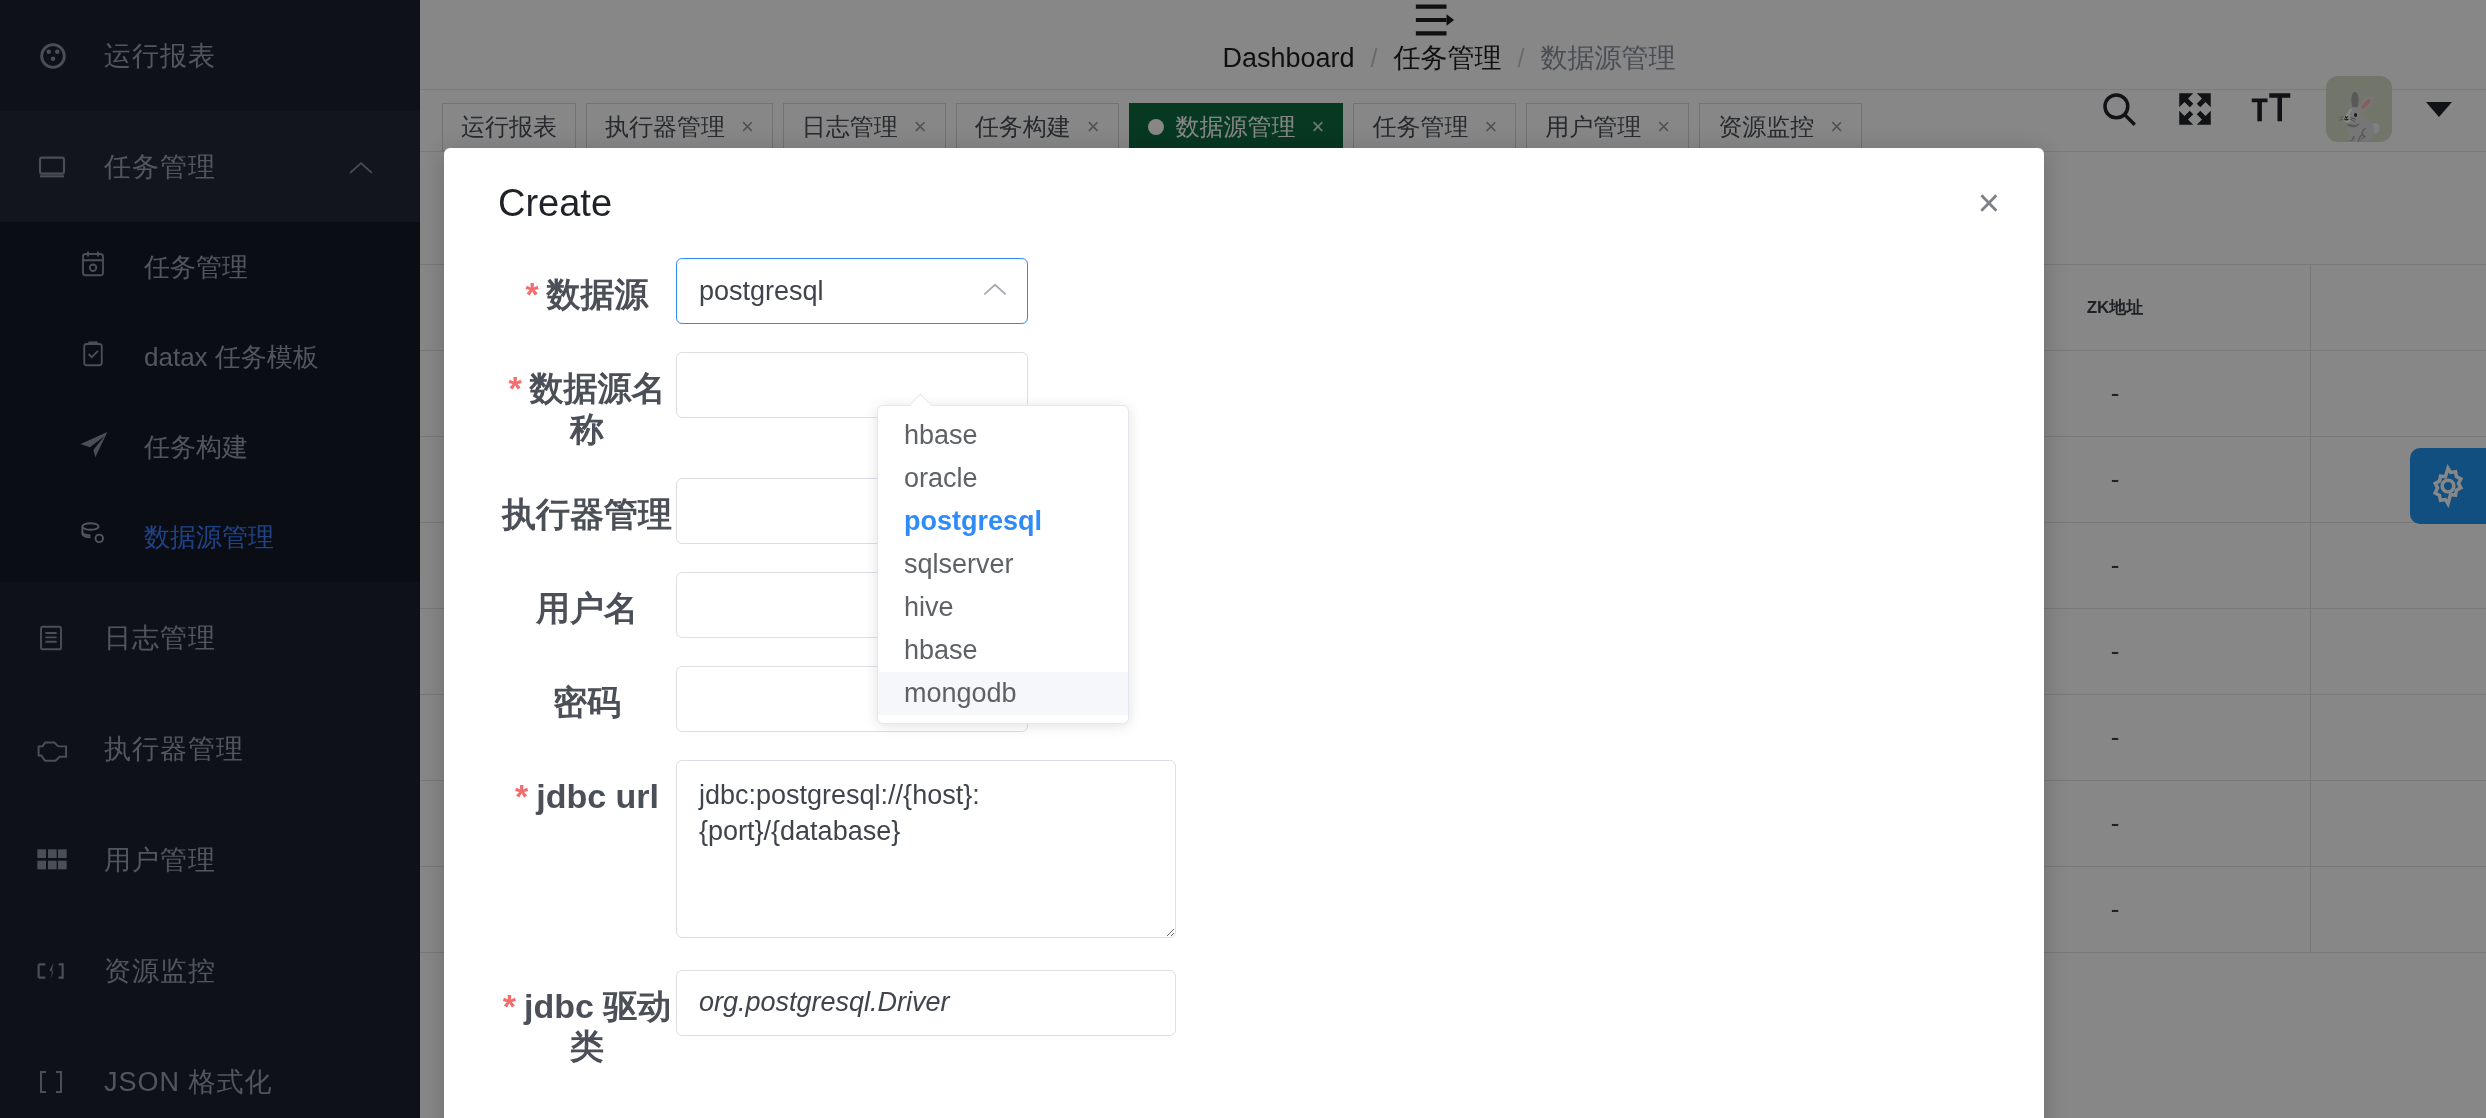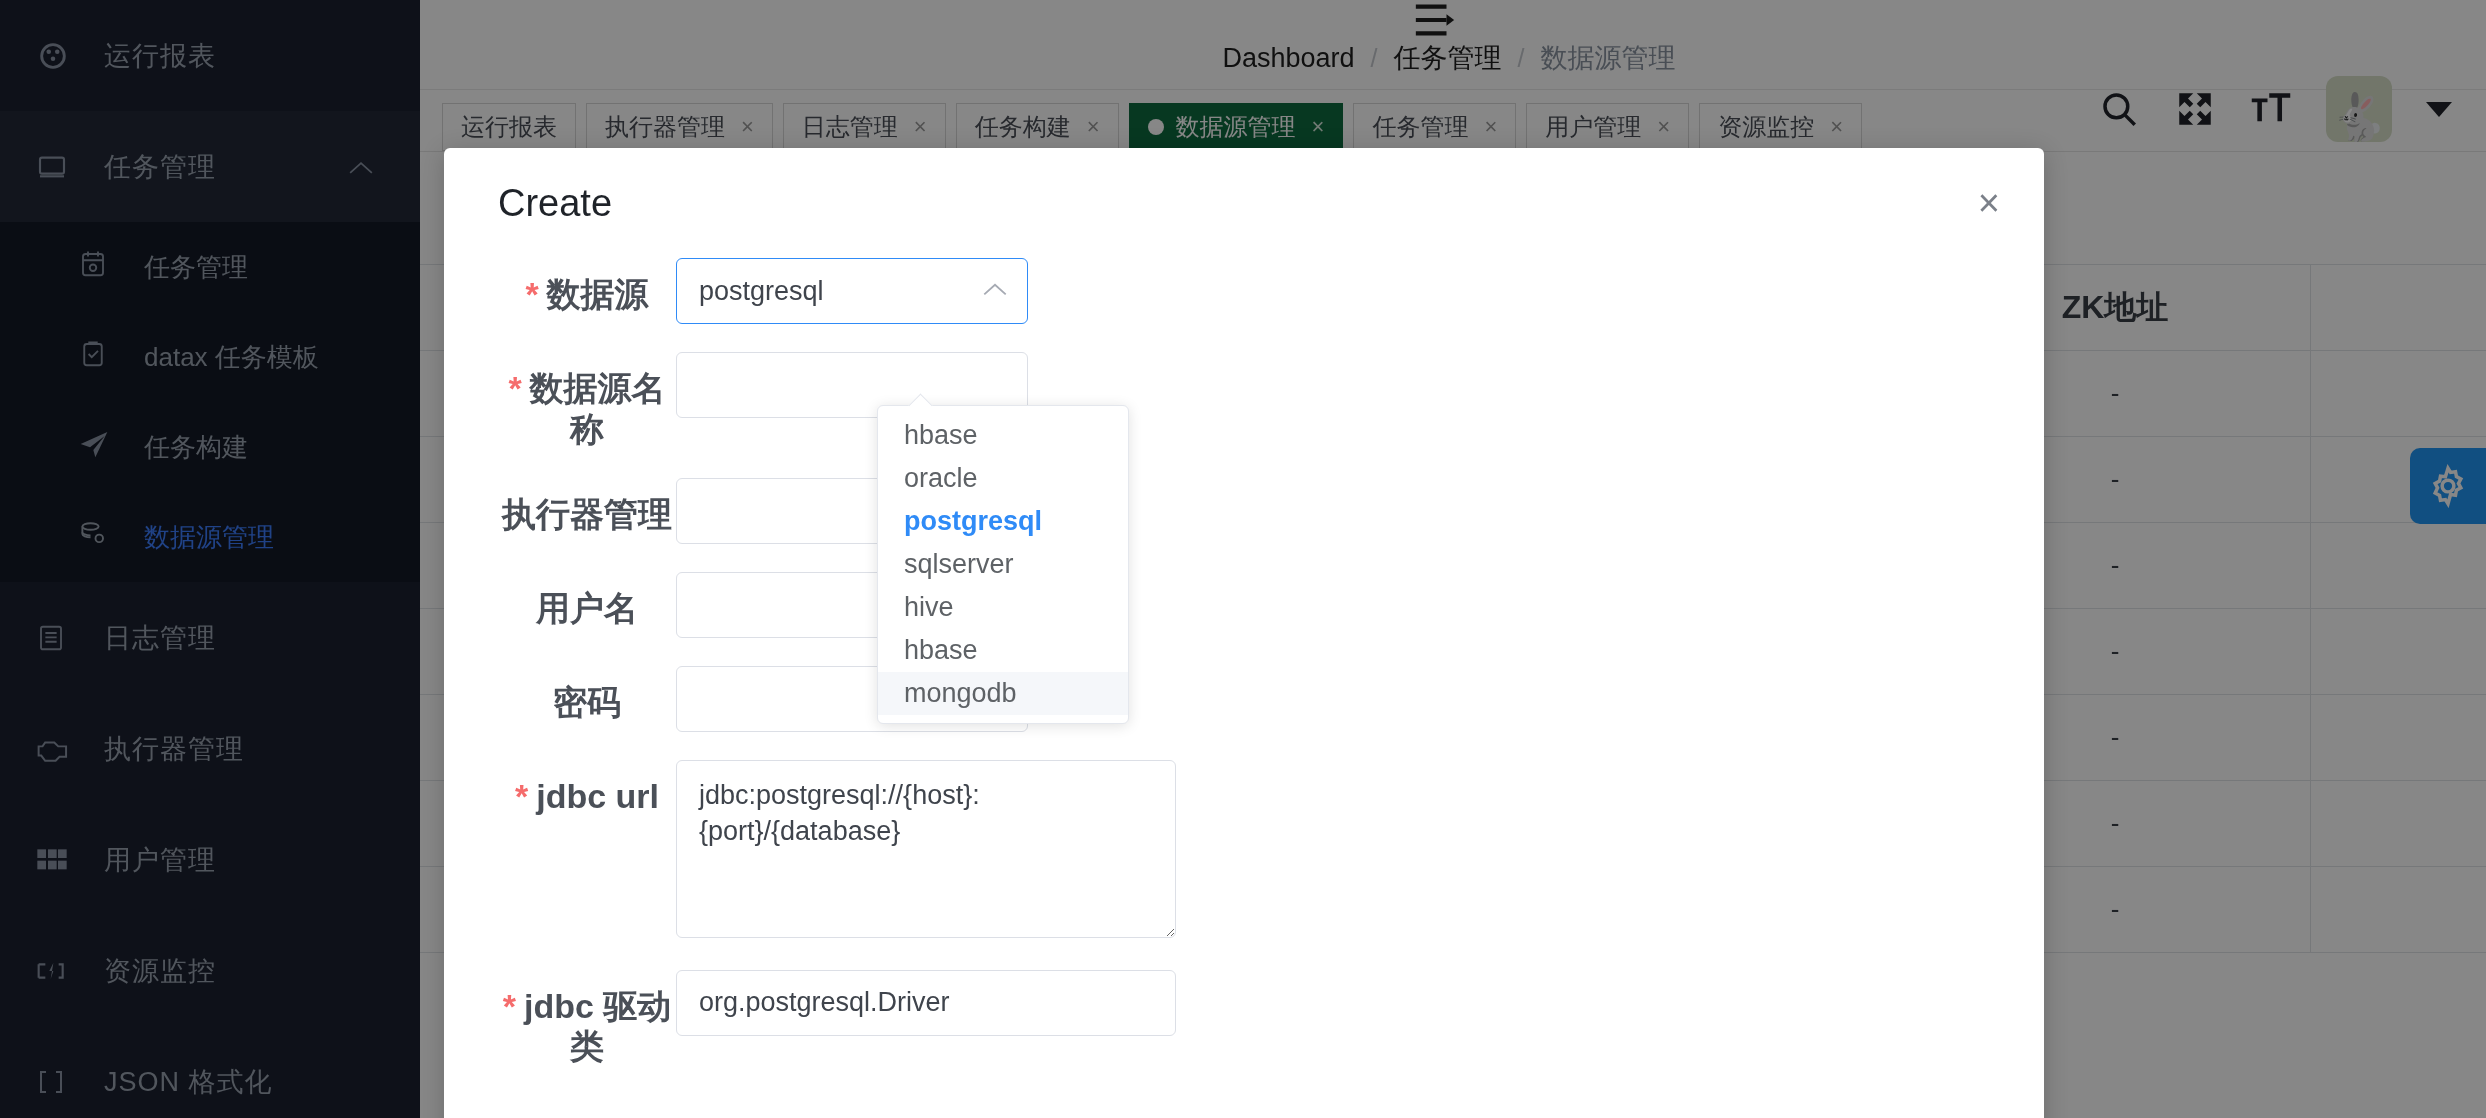--- a/index.html
+++ b/index.html
@@ -103,21 +103,21 @@
   .tab .dot { width: 16px;height:16px;border-radius:50%;background:#ffffff;margin-right:12px;display:none; }
   .tab.active { background: #0f6b3f; border-color:#0f6b3f; color:#ffffff; }
   .tab.active .dot { display:block; }
   .tab .tab-x { margin-left: 16px; color:#999; font-size: 22px; }
   .tab.active .tab-x { color: #d8e8de; }
 
   
   .content { padding: 0; }
   .tbl { width: 100%; border-collapse: collapse; margin-top: 112px; }
   .tbl th {
-    height: 86px; font-size: 32px; color: #3a3f47; font-weight: 700;
+    height: 86px; font-size: 17px; color: #3a3f47; font-weight: 700;
     border: 1px solid #dfe3e6; background: #fff;
   }
   .tbl td {
     height: 86px; font-size: 26px; color: #3a3f47; text-align: center;
     border: 1px solid #dfe3e6; background: #fff;
   }
 
   
   .fab {
     position: absolute; right: 0; top: 448px;
@@ -570,21 +570,21 @@
         <div class="fctl">
           <textarea class="ta" style="">jdbc:postgresql://{host}:{port}/{database}</textarea>
         </div>
       </div>
 
       <div class="frow">
         <div class="flabel">
           <span class="req">*</span><span>jdbc 驱动类</span>
         </div>
         <div class="fctl">
-          <input class="inp" style="width: 500px;" value="org.postgresql.Driver">
+          <input class="inp" style="width: 500px; font-style: italic;" value="org.postgresql.Driver">
         </div>
       </div>
 
     </div>
 
     <div class="dropdown">
       <div class="dopt">hbase</div>
       <div class="dopt">oracle</div>
       <div class="dopt selected">postgresql</div>
       <div class="dopt">sqlserver</div>

